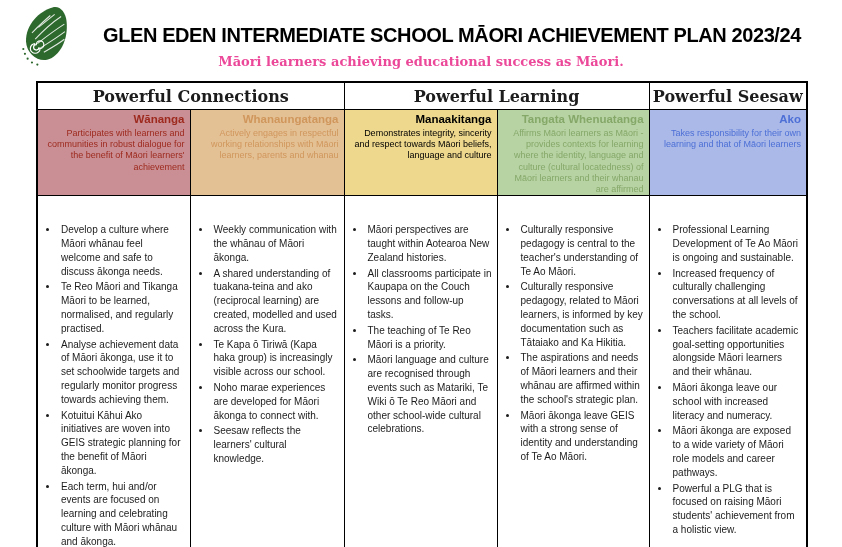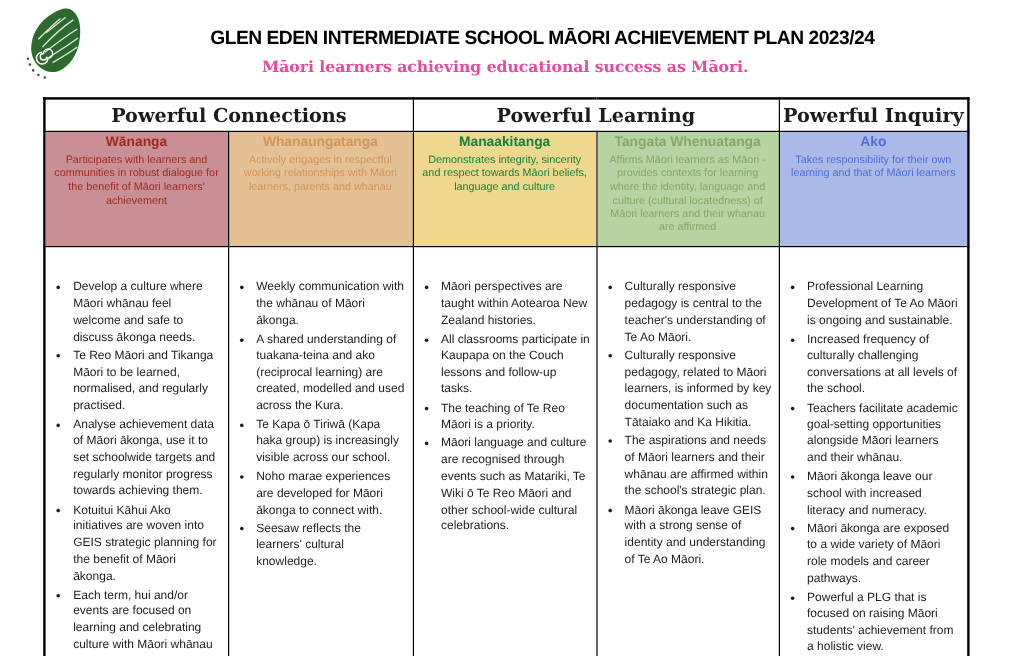--- a/index.html
+++ b/index.html
@@ -4,49 +4,49 @@
 <style>
   html,body{margin:0;padding:0;background:#ffffff;}
   body{
     width:842px;height:547px;position:relative;overflow:hidden;
     font-family:"Liberation Sans",sans-serif;color:#1c1c1c;
   }
   
   .logo{position:absolute;left:19px;top:5px;width:54px;height:62px;}
   .page-title{
     margin:0;padding:24px 10px 0 72px;text-align:center;
-    font-size:16px;font-weight:bold;letter-spacing:-0.4px;color:#000;
+    font-size:20px;font-weight:bold;letter-spacing:-0.4px;color:#000;
     white-space:nowrap;
   }
   .page-subtitle{
     margin:7px 0 0 0;text-align:center;
     font-family:"DejaVu Serif",serif;font-weight:bold;
     font-size:13px;color:#ec4899;
   }
   
   table.plan{
     position:absolute;left:36px;top:81px;width:770px;
     border-collapse:collapse;table-layout:fixed;
     border:2px solid #000;background:#fff;
   }
   .plan th,.plan td{border:1.5px solid #000;overflow:hidden;}
   .group-row th{
     height:24px;background:#fff;
     font-family:"DejaVu Serif",serif;font-size:16px;font-weight:bold;
     text-align:center;vertical-align:middle;padding:1px 2px;
   }
   .pillar-row th{
-    height:82px;vertical-align:top;text-align:center;
-    padding:3px 5px 10px 5px;
+    height:82px;vertical-align:top;text-align:right;
+    padding:3px 5px 0 5px;
   }
   .pillar-title{font-size:11.5px;font-weight:bold;line-height:1.2;}
   .pillar-desc{font-size:9px;font-weight:normal;line-height:1.25;margin-top:1px;}
   .c0{background:#c98f94;color:#9e2a1f;}
   .c1{background:#e4c095;color:#d0975c;}
-  .c2{background:#eed88d;color:#15803d;margin-left:48px;}
+  .c2{background:#eed88d;color:#000000;margin-left:48px;}
   .c3{background:#b7d3a3;color:#85a869;}
   .c4{background:#aab9e8;color:#4d6fd6;}
   .body-row td{height:326px;vertical-align:top;padding:27px 5px 4px 4px;background:#fff;}
   .body-row ul{margin:0;padding-left:17px;}
   .body-row li{
     font-size:10px;line-height:1.38;margin-bottom:2px;padding-left:2px;
     color:#1c1c1c;
   }
 </style>
 </head>
@@ -82,21 +82,21 @@
     <col style="width:153px">
       <col style="width:154px">
       <col style="width:153px">
     <col style="width:152px">
       <col style="width:158px">
   </colgroup>
   <thead>
     <tr class="group-row">
       <th colspan="2">Powerful Connections</th>
       <th colspan="2">Powerful Learning</th>
-      <th>Powerful Inquiry</th>
+      <th>Powerful Seesaw</th>
     </tr>
     <tr class="pillar-row">
       <th class="c0">
         <div class="pillar-title">Wānanga</div>
         <div class="pillar-desc">Participates with learners and communities in robust dialogue for the benefit of Māori learners' achievement</div>
       </th>
       <th class="c1">
         <div class="pillar-title">Whanaungatanga</div>
         <div class="pillar-desc">Actively engages in respectful working relationships with Māori learners, parents and whanau</div>
       </th>

